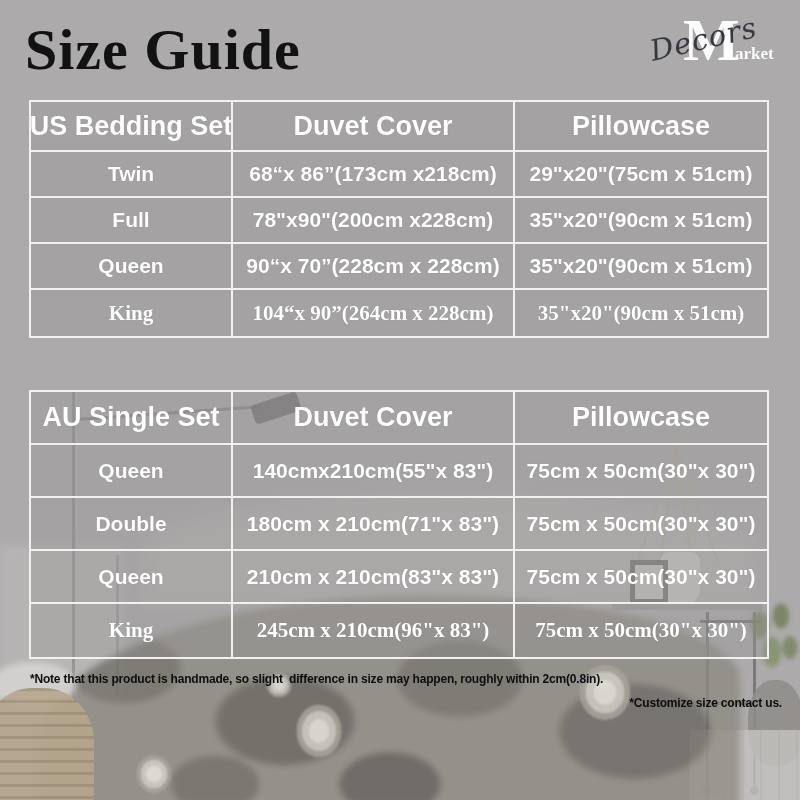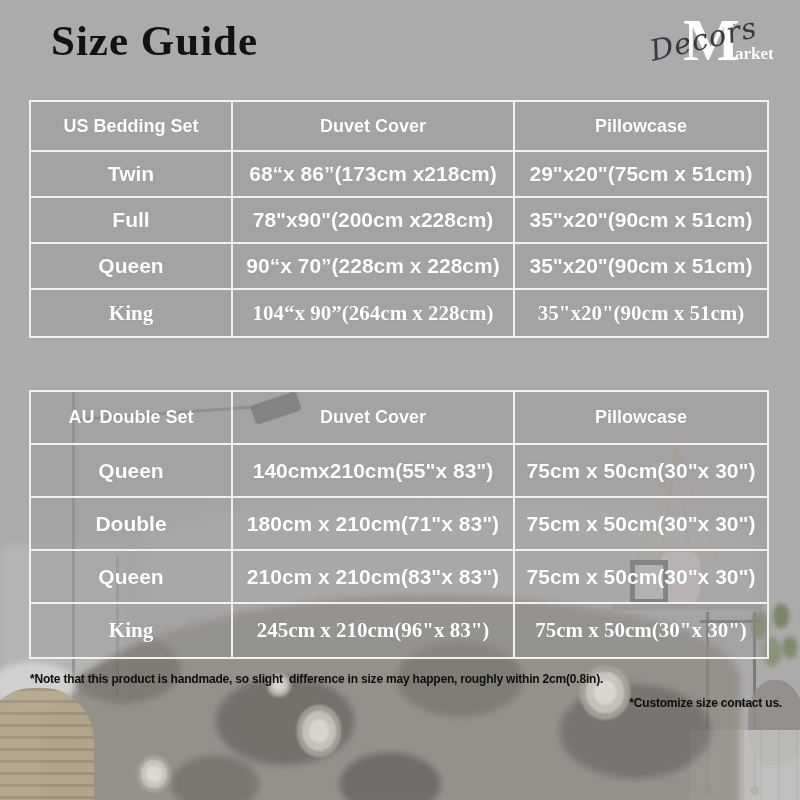--- a/index.html
+++ b/index.html
@@ -54,23 +54,23 @@
   .rose1{left:570px;top:655px;width:70px;height:75px;}
   .rose2{left:288px;top:695px;width:62px;height:72px;}
   .rose3{left:262px;top:668px;width:34px;height:34px;}
   .rose4{left:130px;top:748px;width:48px;height:52px;}
   .basket{left:-18px;top:688px;width:112px;height:120px;border-radius:45% 45% 10px 10px;opacity:.9;
     background:repeating-linear-gradient(0deg,#b6a68c 0 9px,#a29278 9px 12px);}
   .basket-cloth{left:-10px;top:662px;width:86px;height:46px;background:#d8d6d3;border-radius:50%;opacity:.85;filter:blur(3px);}
   
   .content{position:relative;z-index:1;}
   .page-title{
-    position:absolute;left:51px;top:16px;
+    position:absolute;left:25px;top:16px;
     font-family:"Liberation Serif",serif;font-weight:bold;
-    font-size:43px;color:#121212;letter-spacing:1px;
+    font-size:58px;color:#121212;letter-spacing:1px;
   }
   .logo{position:absolute;left:645px;top:10px;width:150px;height:78px;}
   .logo span{position:absolute;}
   .logo-m{left:38px;top:-4px;font-family:"Liberation Serif",serif;font-weight:bold;font-size:60px;color:#fcfcfc;}
   .logo-script{left:4px;top:12px;font-family:"DejaVu Serif",serif;font-style:italic;font-size:29px;color:#383841;transform:rotate(-13deg);letter-spacing:1px;}
   .logo-rest{left:90px;top:34px;font-family:"Liberation Serif",serif;font-weight:bold;font-size:17px;color:#fbfbfb;}
   .size-table{
     position:absolute;left:29px;width:740px;
     border:2px solid #f2f1f0;box-sizing:border-box;
     display:grid;grid-template-columns:202px 282px 252px;
@@ -81,21 +81,21 @@
     display:flex;align-items:center;justify-content:center;
     background:rgba(152,150,150,0.38);
     border-right:2px solid #f2f1f0;border-bottom:2px solid #f2f1f0;
     box-sizing:border-box;
     color:#ffffff;font-size:21px;font-weight:bold;
     text-shadow:0 0 1px rgba(90,90,90,.35);
     white-space:nowrap;overflow:hidden;
   }
   .cell.last-col{border-right:none;}
   .cell.last-row{border-bottom:none;font-family:Liberation Serif, serif;}
-  .cell.head{font-size:18px;text-align:center;}
+  .cell.head{font-size:27px;text-align:center;}
   .notes{position:absolute;left:30px;top:672px;width:752px;color:#0d0d0d;font-weight:bold;}
   .note{font-size:12px;line-height:1.18;letter-spacing:-0.2px;white-space:pre-wrap;}
   .note + .note{margin-top:10px;text-align:right;}
 </style>
 </head>
 <body>
 
 <div id="bg">
   <div class="left-panel"></div>
   <div class="left-frame"></div>
@@ -153,21 +153,21 @@
     <div class="cell">Queen</div>
     <div class="cell">90“x 70”(228cm x 228cm)</div>
     <div class="cell last-col">35"x20"(90cm x 51cm)</div>
 
     <div class="cell last-row">King</div>
     <div class="cell last-row">104“x 90”(264cm x 228cm)</div>
     <div class="cell last-row last-col">35"x20"(90cm x 51cm)</div>
   </div>
 
   <div class="size-table" id="au-table">
-    <div class="cell head">AU Double Set</div>
+    <div class="cell head">AU Single Set</div>
     <div class="cell head">Duvet Cover</div>
     <div class="cell head last-col">Pillowcase</div>
 
     <div class="cell">Queen</div>
     <div class="cell">140cmx210cm(55"x 83")</div>
     <div class="cell last-col">75cm x 50cm(30"x 30")</div>
 
     <div class="cell">Double</div>
     <div class="cell">180cm x 210cm(71"x 83")</div>
     <div class="cell last-col">75cm x 50cm(30"x 30")</div>

